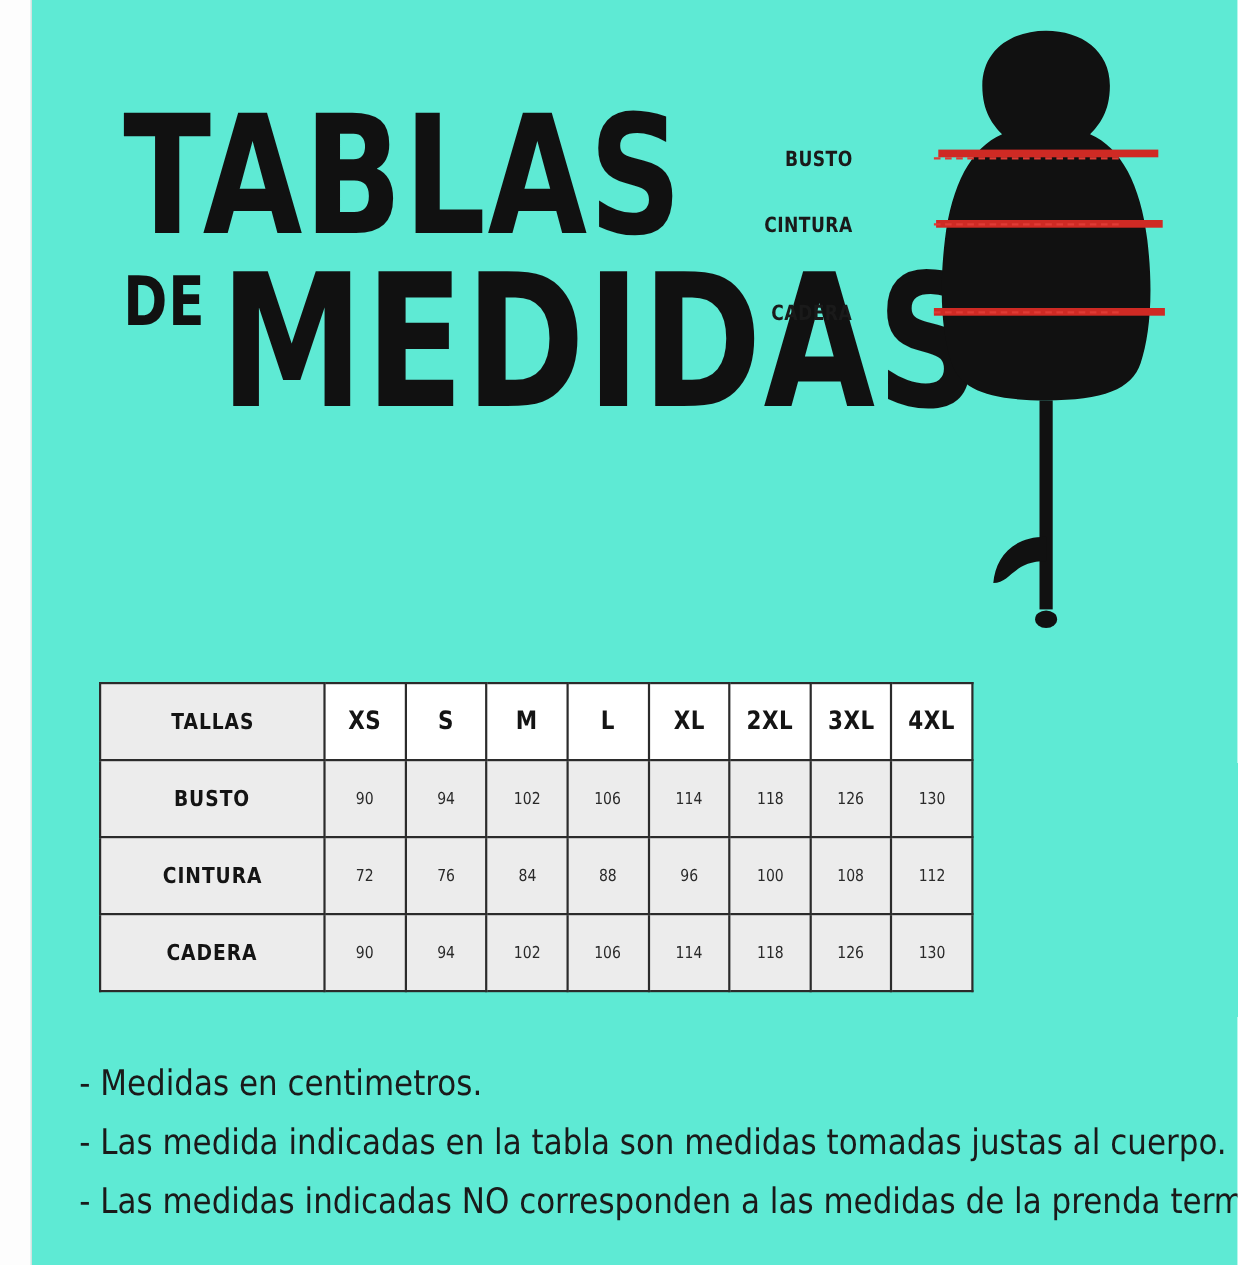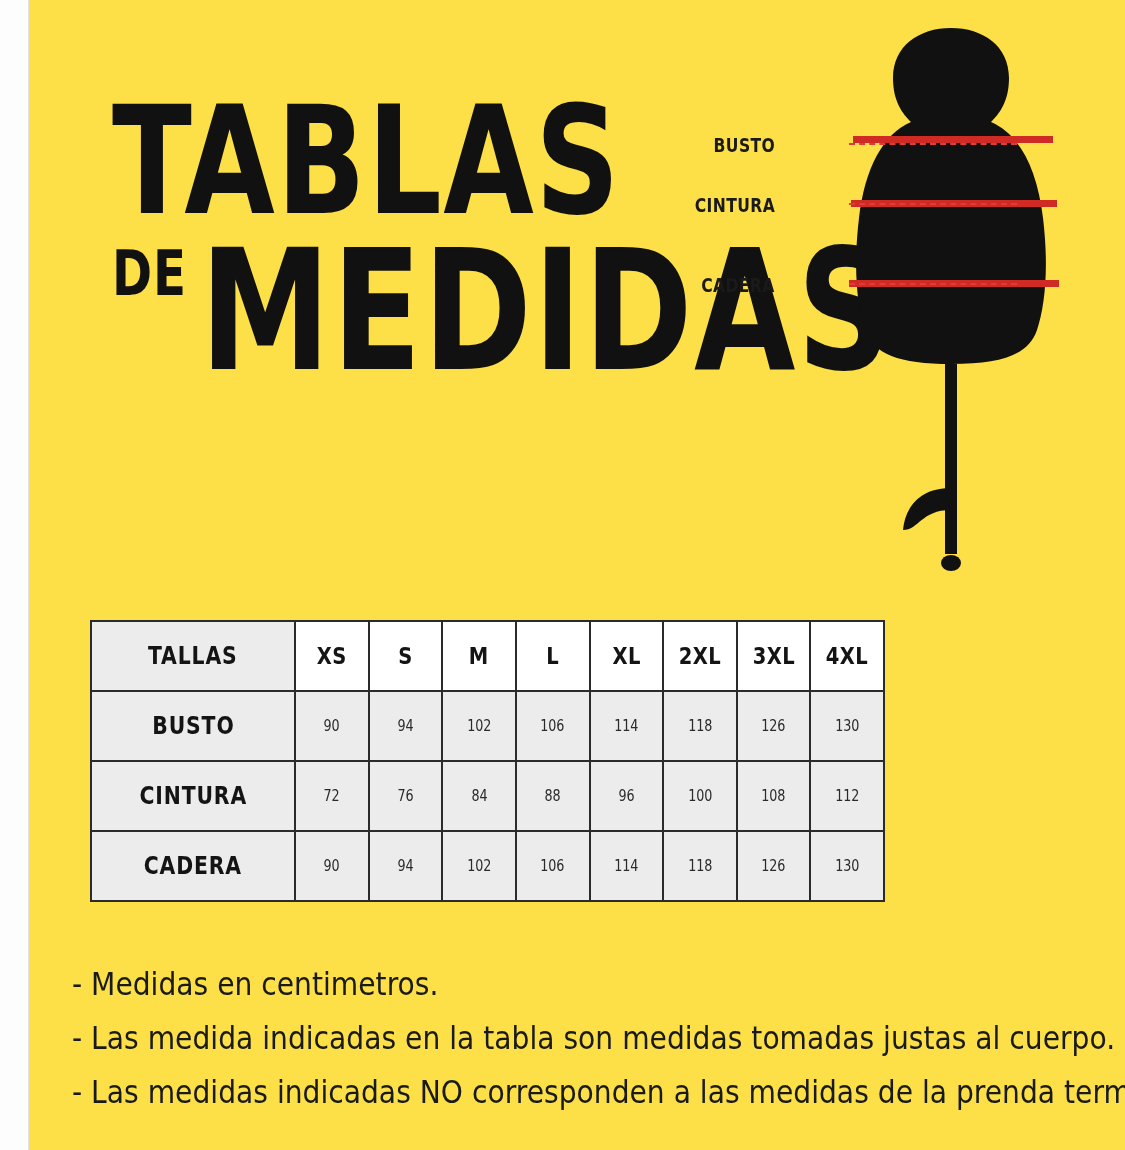--- a/index.html
+++ b/index.html
@@ -13,21 +13,21 @@
     position: relative;
     overflow: hidden;
     font-family: "Liberation Sans", sans-serif;
     color: #1a1a1a;
   }
 
   
   .page {
     position: absolute;
     inset: 0;
-    background: #fde047;
+    background: #5eead4;
   }
   .edge-left {
     position: absolute;
     left: 28px;
     top: 0;
     width: 1px;
     height: 1150px;
     background: #e2e2e2;
   }
   .edge-left2 {
@@ -144,21 +144,21 @@
     height: 66px;
     text-align: center;
     vertical-align: middle;
     font-family: "DejaVu Sans", sans-serif;
   }
   table.size-table th.rowhead,
   table.size-table th.corner {
     width: 200px;
     background: #ececec;
     font-weight: 700;
-    font-size: 24px;
+    font-size: 20px;
     letter-spacing: 1px;
     transform-origin: center;
     color: #141414;
   }
   table.size-table th.colhead {
     background: #ffffff;
     font-weight: 700;
     font-size: 23px;
     letter-spacing: 0.5px;
     color: #141414;

